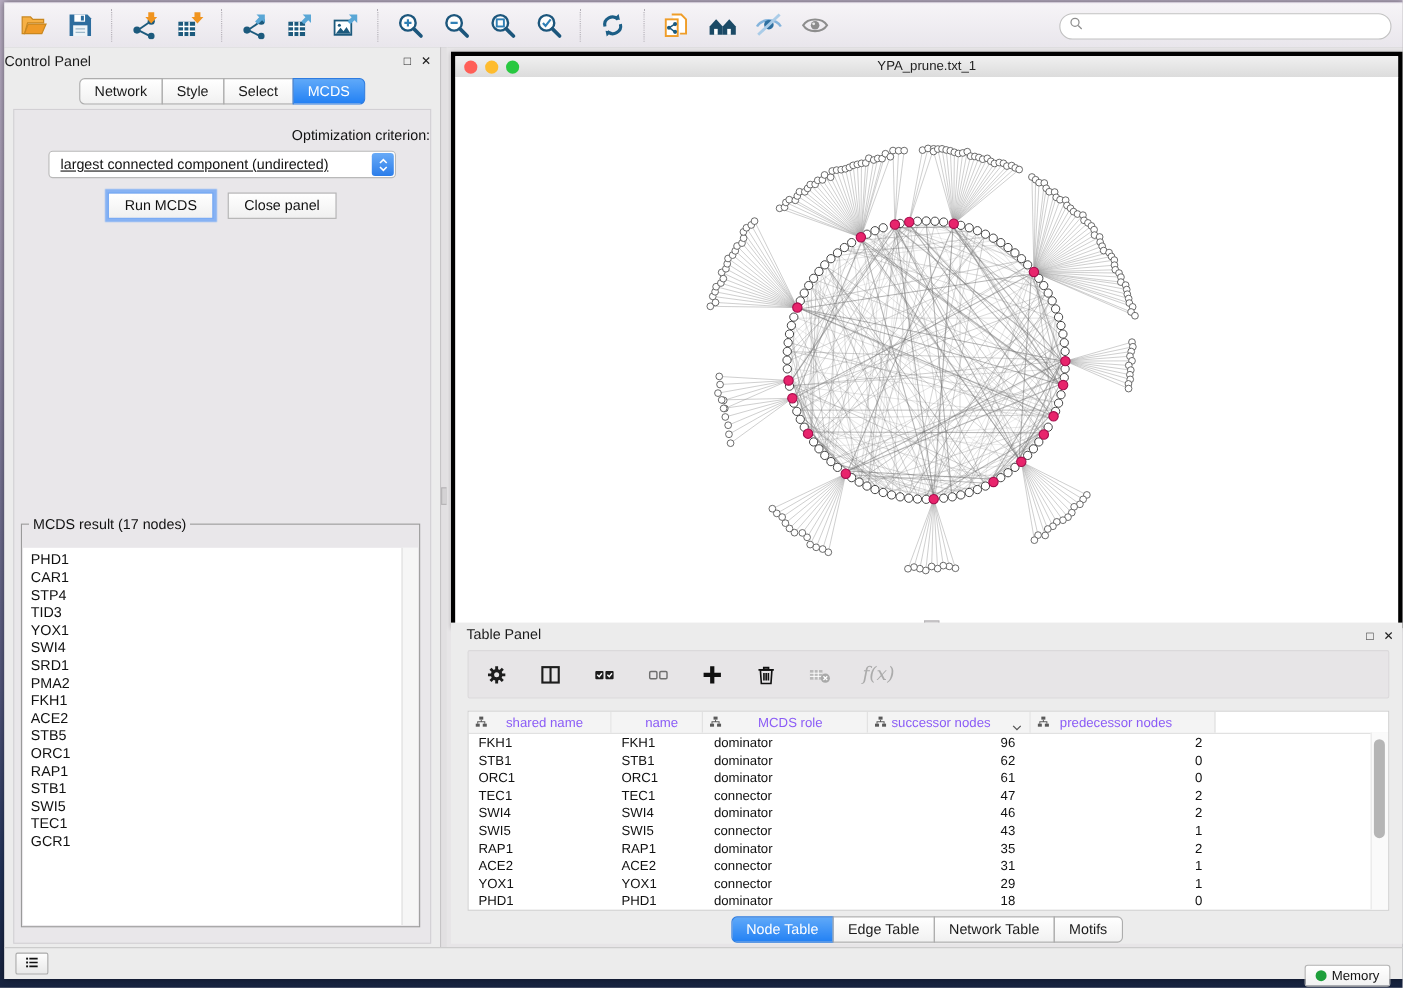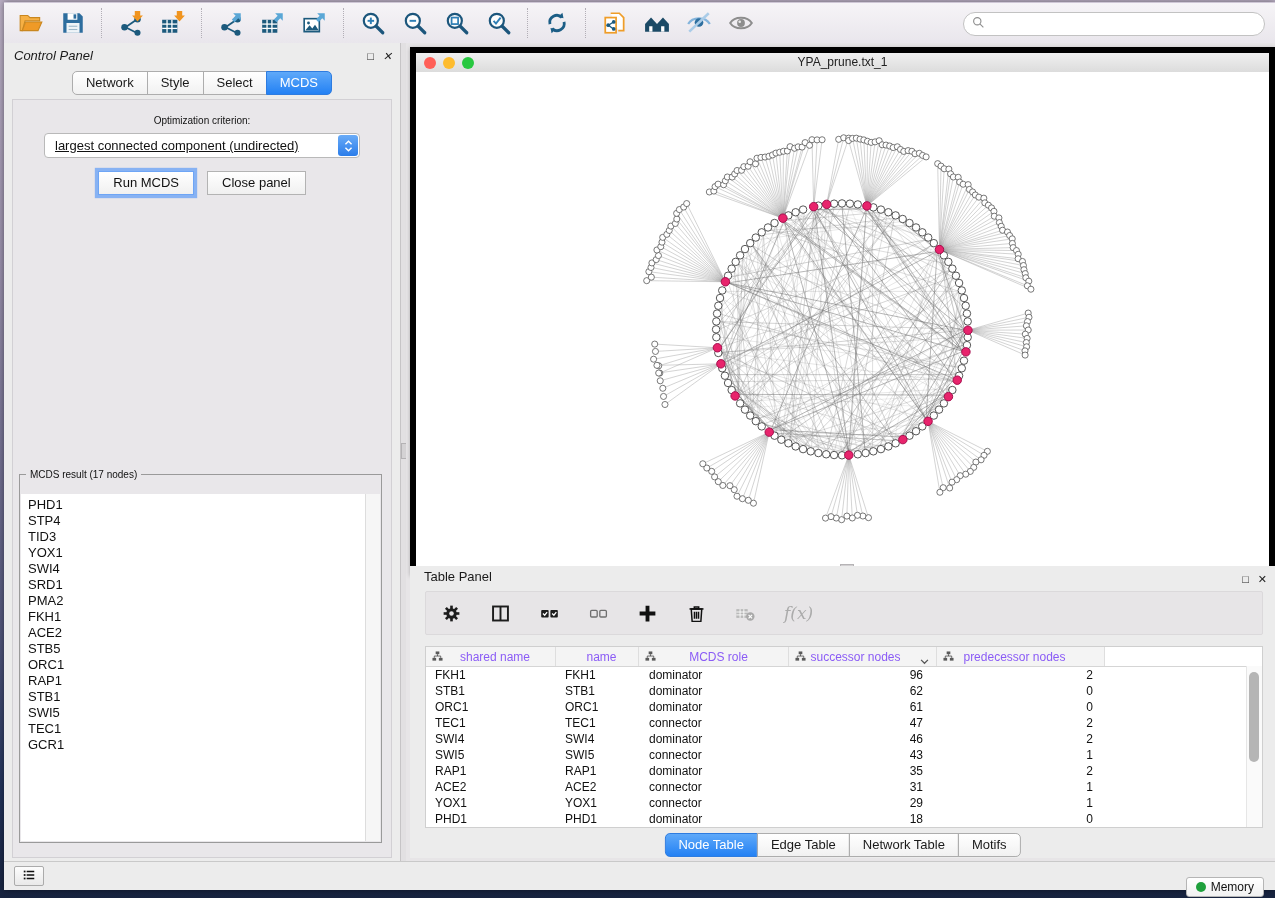--- a/index.html
+++ b/index.html
@@ -18,61 +18,61 @@
   .tb-sep{width:1px;height:30px;border-left:1px dotted #b2aeb6;margin:0 7px;}
   .search-wrap{position:absolute;right:10px;top:9px;width:292px;height:22px;background:#fff;
     border:1px solid #c2c2c2;border-radius:12px;display:flex;align-items:center;padding-left:8px;}
   .search-wrap svg{flex:0 0 auto;}
   .search-input{border:none;outline:none;background:transparent;flex:1;height:18px;
     font-size:12px;padding-left:5px;font-family:"Liberation Sans",sans-serif;}
   
   .content{position:absolute;left:0;right:0;top:40px;bottom:28px;}
   
   .control-panel{position:absolute;left:0;top:0;width:396px;bottom:0;background:#ececec;}
-  .cp-header{height:26px;line-height:26px;padding-left:10px;font-size:13px;color:#1a1a1a;position:relative;font-style:italic;}
+  .cp-header{height:26px;line-height:26px;padding-left:0;font-size:13px;color:#1a1a1a;position:relative;}
   .panel-icons{position:absolute;right:8px;top:0;height:26px;display:flex;align-items:center;gap:9px;}
   .panel-ic{font-size:11px;color:#222;cursor:pointer;line-height:1;}
   .seg-row{display:flex;justify-content:center;margin-top:2px;}
   .seg{font-size:13px;padding:3px 13px 4px;background:linear-gradient(#ffffff,#f1f1f1);
     border:1px solid #adadad;margin-left:-1px;color:#1a1a1a;cursor:pointer;
     font-family:"Liberation Sans",sans-serif;}
   .seg:first-child{border-radius:5px 0 0 5px;margin-left:0;}
   .seg:last-child{border-radius:0 5px 5px 0;}
   .seg.sel{background:linear-gradient(#5fa9f9,#2381f4);border-color:#2e7ce0;color:#fff;}
   .mcds-panel{position:absolute;left:8px;right:8px;top:56px;bottom:4px;
     background:#e9e7ea;border:1px solid #d2d0d4;}
-  .opt-label{text-align:center;margin-top:15px;font-size:10px;color:#111;}
+  .opt-label{text-align:right;margin-top:15px;font-size:13px;color:#111;}
   .dropdown{position:relative;margin:7px auto 0;width:314px;height:23px;background:#fff;
     border:1px solid #b9b9b9;border-radius:4px;cursor:pointer;}
   .dropdown-text{line-height:23px;padding-left:10px;font-size:13px;color:#111;
     white-space:nowrap;overflow:hidden;text-decoration:underline;}
   .stepper{position:absolute;right:1px;top:1px;bottom:1px;width:20px;border-radius:3px;
     background:linear-gradient(#69abf7,#2b7dea);display:flex;align-items:center;justify-content:center;}
   .btn-row{display:flex;justify-content:center;gap:13px;margin-top:13px;}
   .push-btn{font-size:13px;padding:3px 14px 4px;background:linear-gradient(#ffffff,#f0f0f0);
     border:1px solid #b3b3b3;border-radius:0;color:#111;cursor:pointer;
     font-family:"Liberation Sans",sans-serif;}
   .push-btn.focused{box-shadow:0 0 1px 3px rgba(110,165,245,.8);border-color:#6ea5f5;}
   .result-box{position:absolute;left:6px;right:9px;top:369px;height:372px;
     border:1px solid #9a9a9a;margin:0;padding:0;background:transparent;}
-  .result-box legend{font-size:10px;color:#111;margin-left:6px;padding:0 4px;}
+  .result-box legend{font-size:13px;color:#111;margin-left:6px;padding:0 4px;}
   .result-wrap{position:absolute;left:1px;right:1px;top:14px;bottom:1px;background:#fff;}
   .result-list{list-style:none;margin:0;padding:3px 0 0 7px;font-size:13px;color:#111;}
   .result-list li{line-height:16px;}
   .result-scroll{position:absolute;right:0;top:0;bottom:0;width:14px;background:#f6f6f6;
     border-left:1px solid #ddd;}
   
   .vsplit{position:absolute;left:396px;top:0;width:6px;bottom:0;background:#e2e0e2;
     border-left:1px solid #c6c4c6;border-right:1px solid #bdbdbd;cursor:col-resize;}
   .vsplit-handle{position:absolute;left:0;right:0;top:400px;height:14px;background:#d4d2d4;
     border:1px solid #b4b2b4;}
   
   .right{position:absolute;left:402px;right:0;top:0;bottom:0;background:#e7e5e7;}
   .network-window{position:absolute;left:4px;right:0;top:4px;height:516px;
-    border:6px solid #000000;background:#fff;box-shadow:0 1px 4px rgba(0,0,0,.25);}
+    border:4px solid #000000;background:#fff;box-shadow:0 1px 4px rgba(0,0,0,.25);}
   .nw-titlebar{height:19px;background:linear-gradient(#f0f0f0,#dcdcdc);
     border-bottom:1px solid #b8b8b8;position:relative;}
   .tl{position:absolute;top:3.5px;width:12px;height:12px;border-radius:50%;cursor:pointer;}
   .nw-title{text-align:center;line-height:19px;font-size:12px;color:#222;}
   .nw-canvas{position:absolute;left:0;right:0;top:19px;bottom:0;background:#fff;overflow:hidden;}
   .nw-canvas svg{width:100%;height:100%;display:block;}
   .hsplit-handle{position:absolute;left:434px;top:521px;width:12px;height:5px;
     background:#d2d0d2;border:1px solid #b6b4b6;cursor:row-resize;}
   
   .table-panel{position:absolute;left:4px;right:0;top:523px;bottom:4px;background:#ececec;}
@@ -281,20 +281,21 @@
           </div>
           <div class="btn-row">
             <button class="push-btn focused">Run MCDS</button>
             <button class="push-btn">Close panel</button>
           </div>
           <fieldset class="result-box">
             <legend>MCDS result (17 nodes)</legend>
             <div class="result-wrap">
               <ul class="result-list">
                   <li>PHD1</li>
+                  <li>CAR1</li>
                   <li>STP4</li>
                   <li>TID3</li>
                   <li>YOX1</li>
                   <li>SWI4</li>
                   <li>SRD1</li>
                   <li>PMA2</li>
                   <li>FKH1</li>
                   <li>ACE2</li>
                   <li>STB5</li>
                   <li>ORC1</li>

